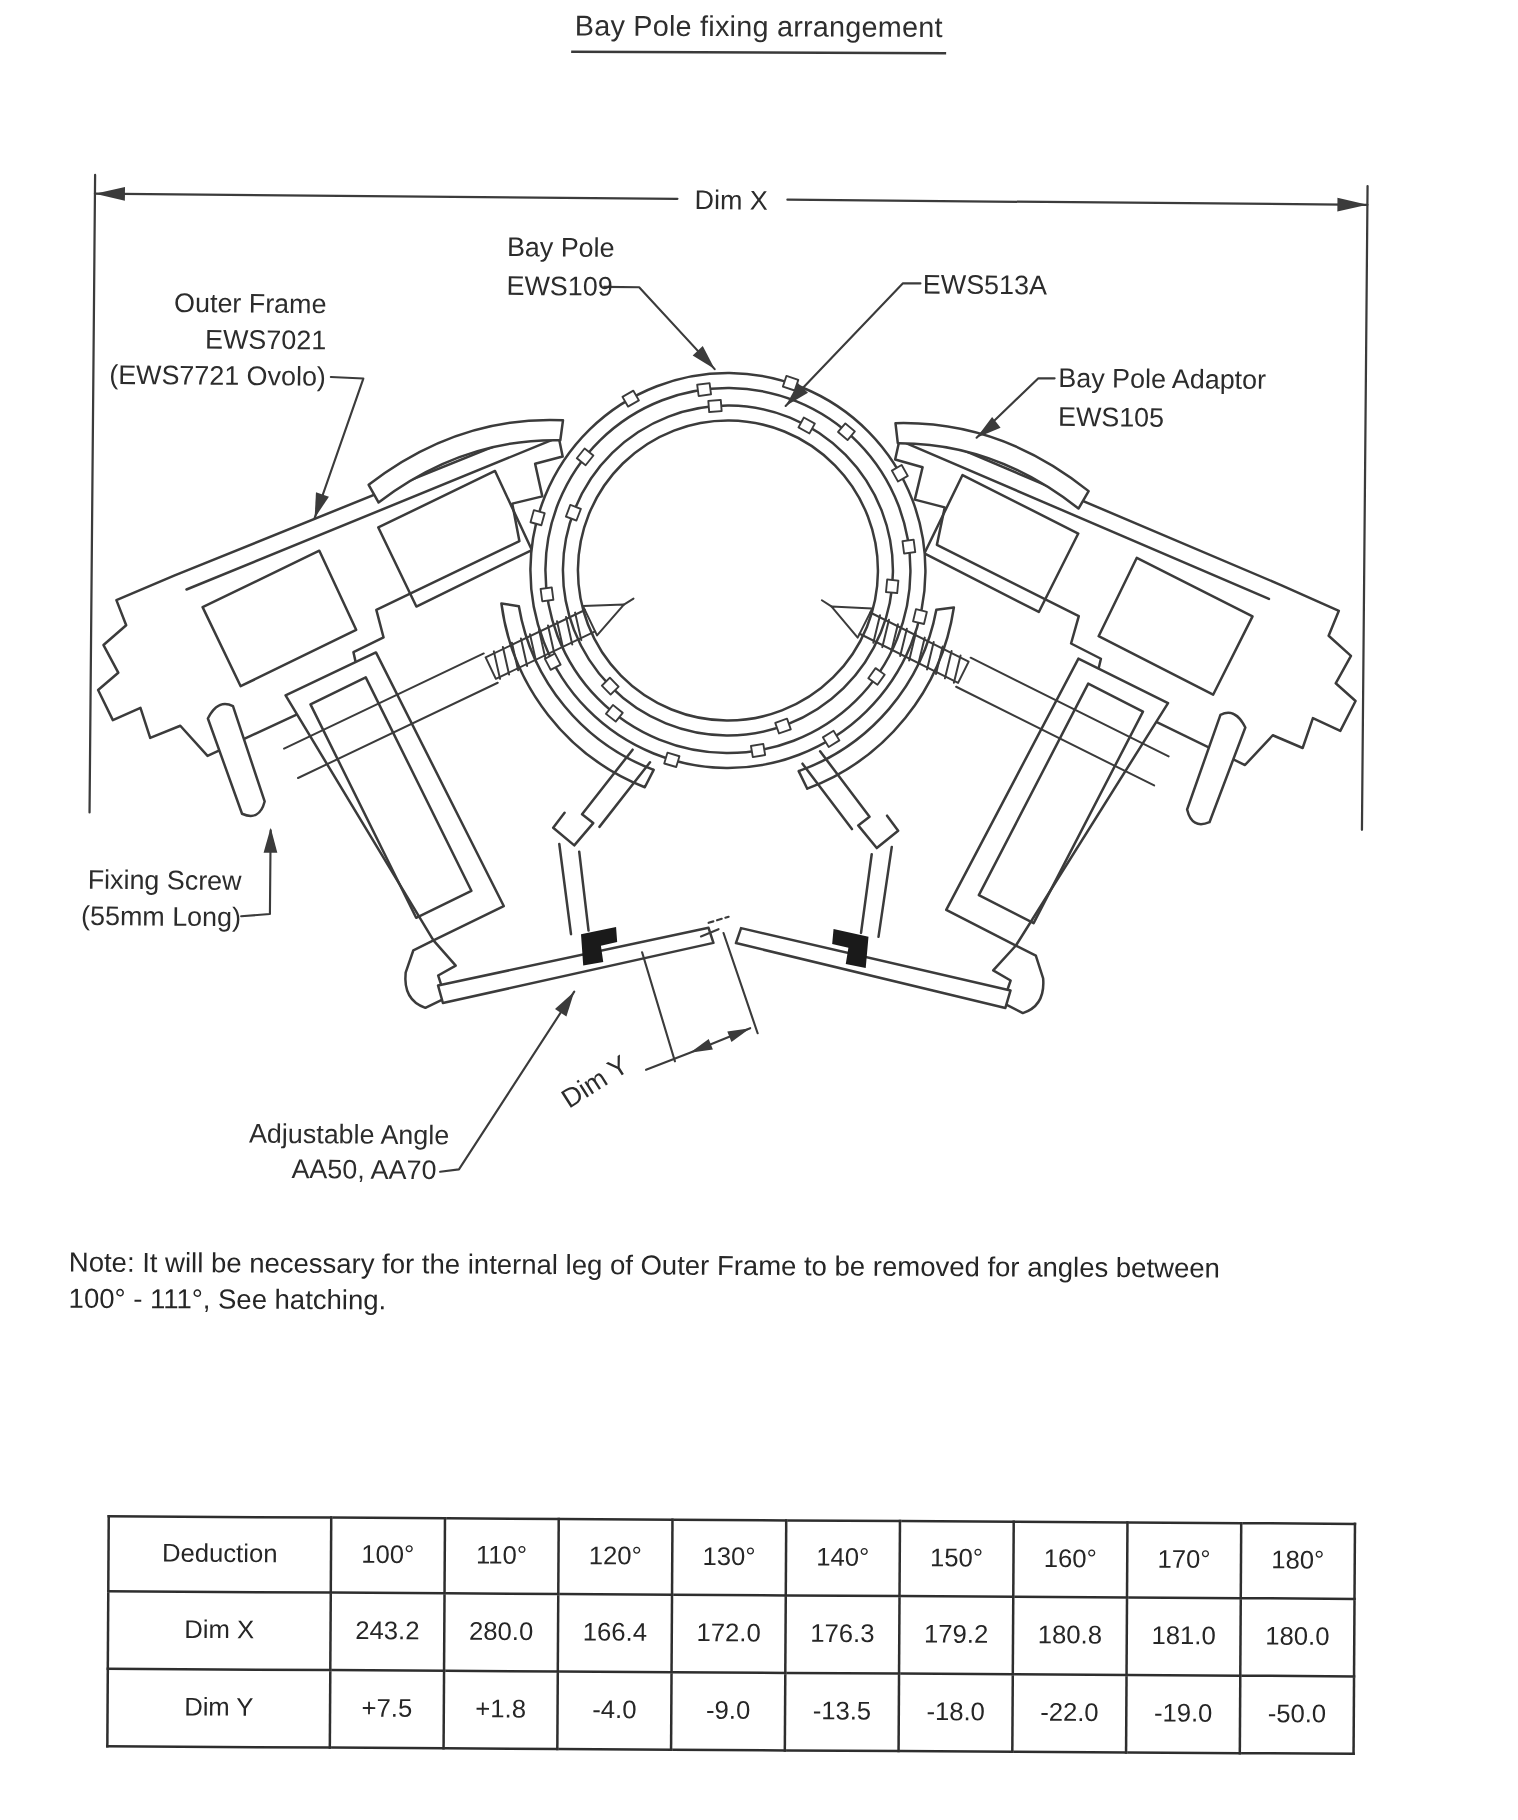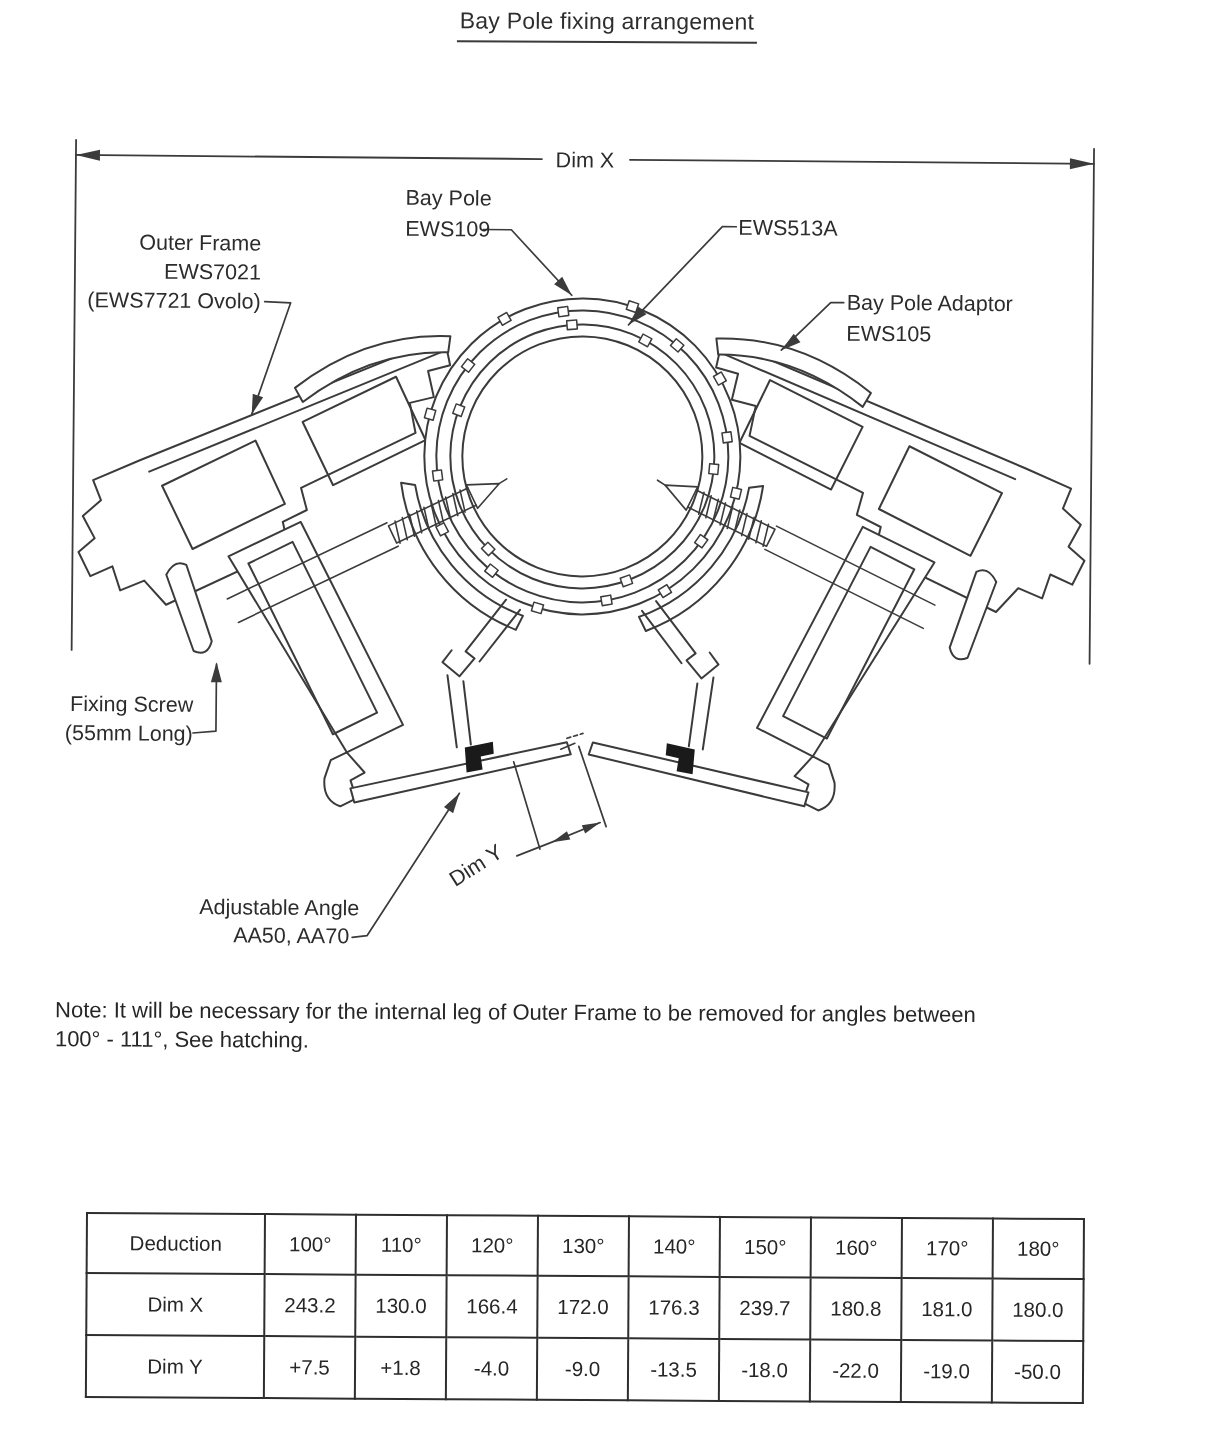--- a/index.html
+++ b/index.html
@@ -177,25 +177,25 @@
       <td>130°</td>
       <td>140°</td>
       <td>150°</td>
       <td>160°</td>
       <td>170°</td>
       <td>180°</td>
     </tr>
     <tr>
       <td class="rowhead">Dim X</td>
       <td>243.2</td>
-      <td>130.0</td>
+      <td>280.0</td>
       <td>166.4</td>
       <td>172.0</td>
       <td>176.3</td>
-      <td>239.7</td>
+      <td>179.2</td>
       <td>180.8</td>
       <td>181.0</td>
       <td>180.0</td>
     </tr>
     <tr>
       <td class="rowhead">Dim Y</td>
       <td>+7.5</td>
       <td>+1.8</td>
       <td>-4.0</td>
       <td>-9.0</td>

